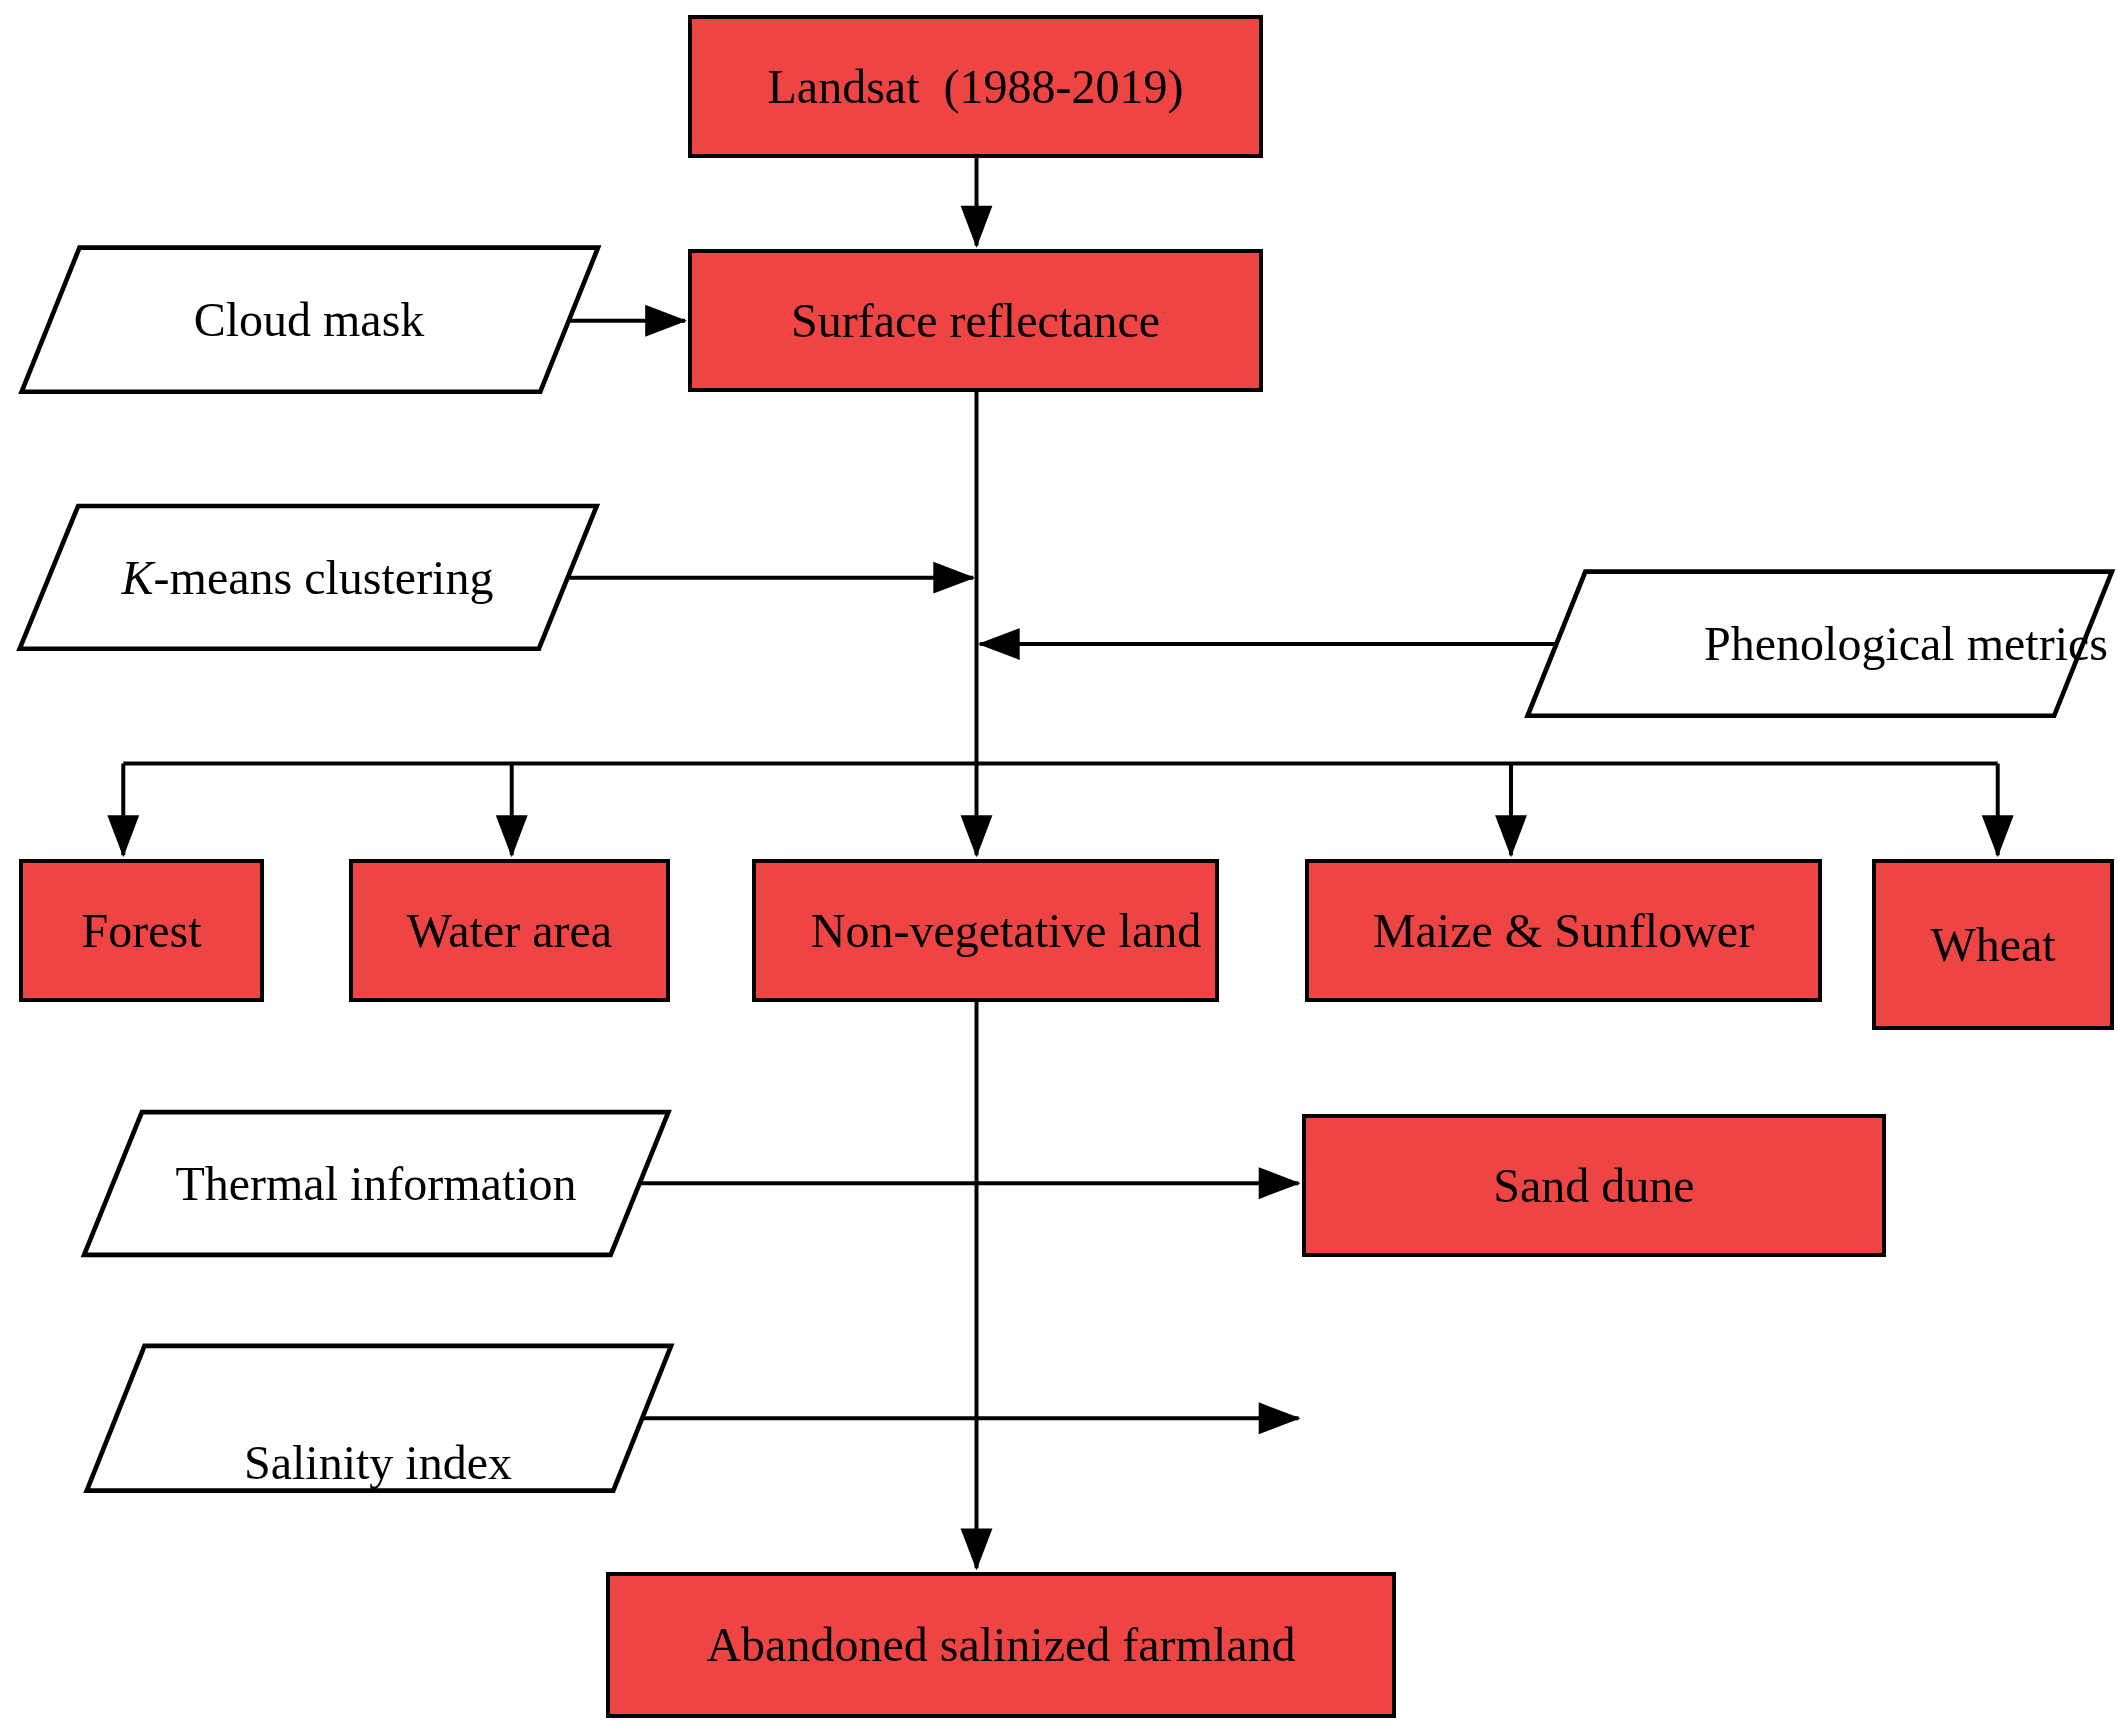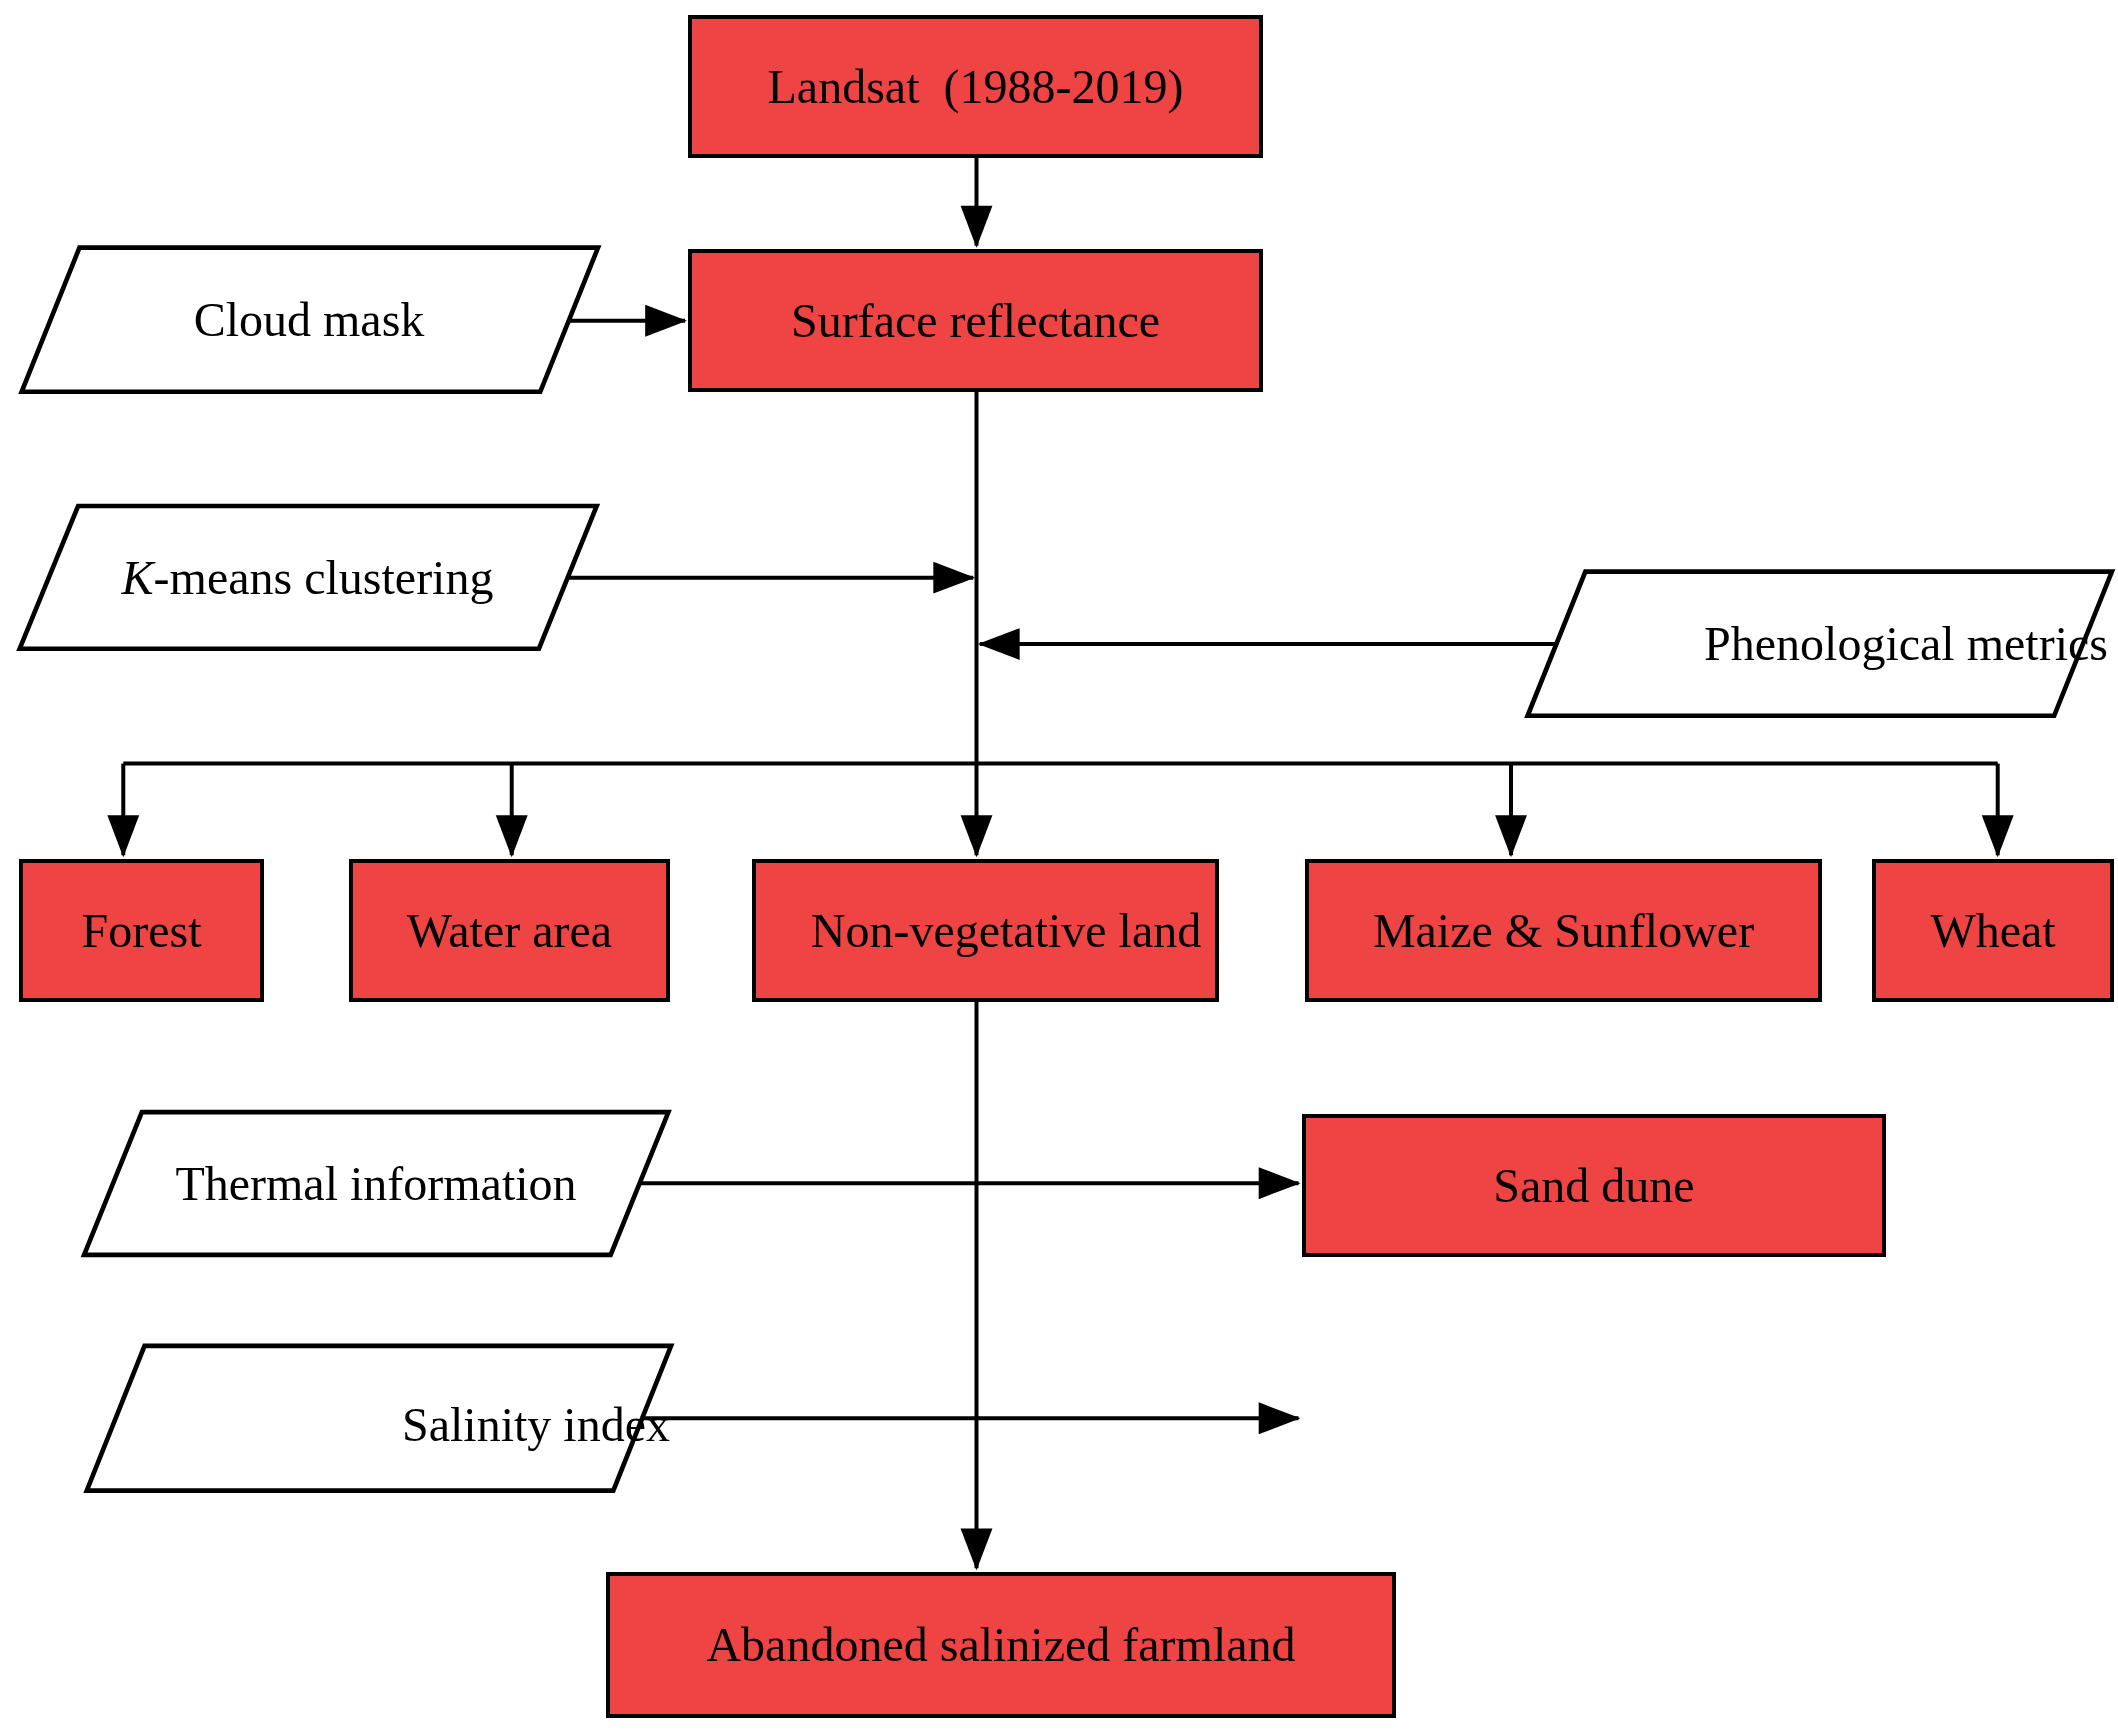--- a/index.html
+++ b/index.html
@@ -48,29 +48,29 @@
   .it {
     font-style: italic;
   }
   
   #n-landsat      { left: 688px; top: 14.6px;   width: 575px;  height: 143px; }
   #n-surface      { left: 688px; top: 249px;  width: 575px;  height: 143px; }
   #n-forest       { left: 19px;   top: 859px; width: 245px;  height: 143px; }
   #n-water        { left: 349px;  top: 859px; width: 321px;  height: 143px; }
   #n-nonveg       { left: 752px; top: 859px; width: 467px;  height: 143px; padding-left: 41px; }
   #n-maize        { left: 1305px; top: 859px; width: 517px;  height: 143px; }
-  #n-wheat        { left: 1872px; top: 859px; width: 242px;  height: 143px; }
+  #n-wheat        { left: 1872px; top: 859px; width: 242px;  height: 171px; }
   #n-sanddune     { left: 1302px; top: 1114px; width: 584px;  height: 143px; }
   #n-residential  { left: 1302px; top: 1348px; width: 584px;  height: 143px; }
   #n-abandoned    { left: 606px;  top: 1572px; width: 790px; height: 146px; }
   #n-cloudmask    { left: 21px;   top: 248px;  width: 576px;  height: 144px; }
   #n-kmeans       { left: 19px;   top: 506px;  width: 577px;  height: 143px; }
   #n-phenological { left: 1614px; top: 572px;  width: 584px;  height: 144px; }
   #n-thermal      { left: 84px;  top: 1112px; width: 584px;  height: 143px; }
-  #n-salinity     { left: 86px;  top: 1352px; width: 584px;  height: 145px; justify-content: flex-end; }
+  #n-salinity     { left: 86px;  top: 1390px; width: 584px;  height: 145px; }
 </style>
 </head>
 <body>
 
 <div class="canvas">
 
   <svg class="wires" viewBox="0 0 3190 2610">
 
     <g stroke="#000000" stroke-width="6">
       <line x1="1470" y1="238" x2="1470" y2="370"></line>

